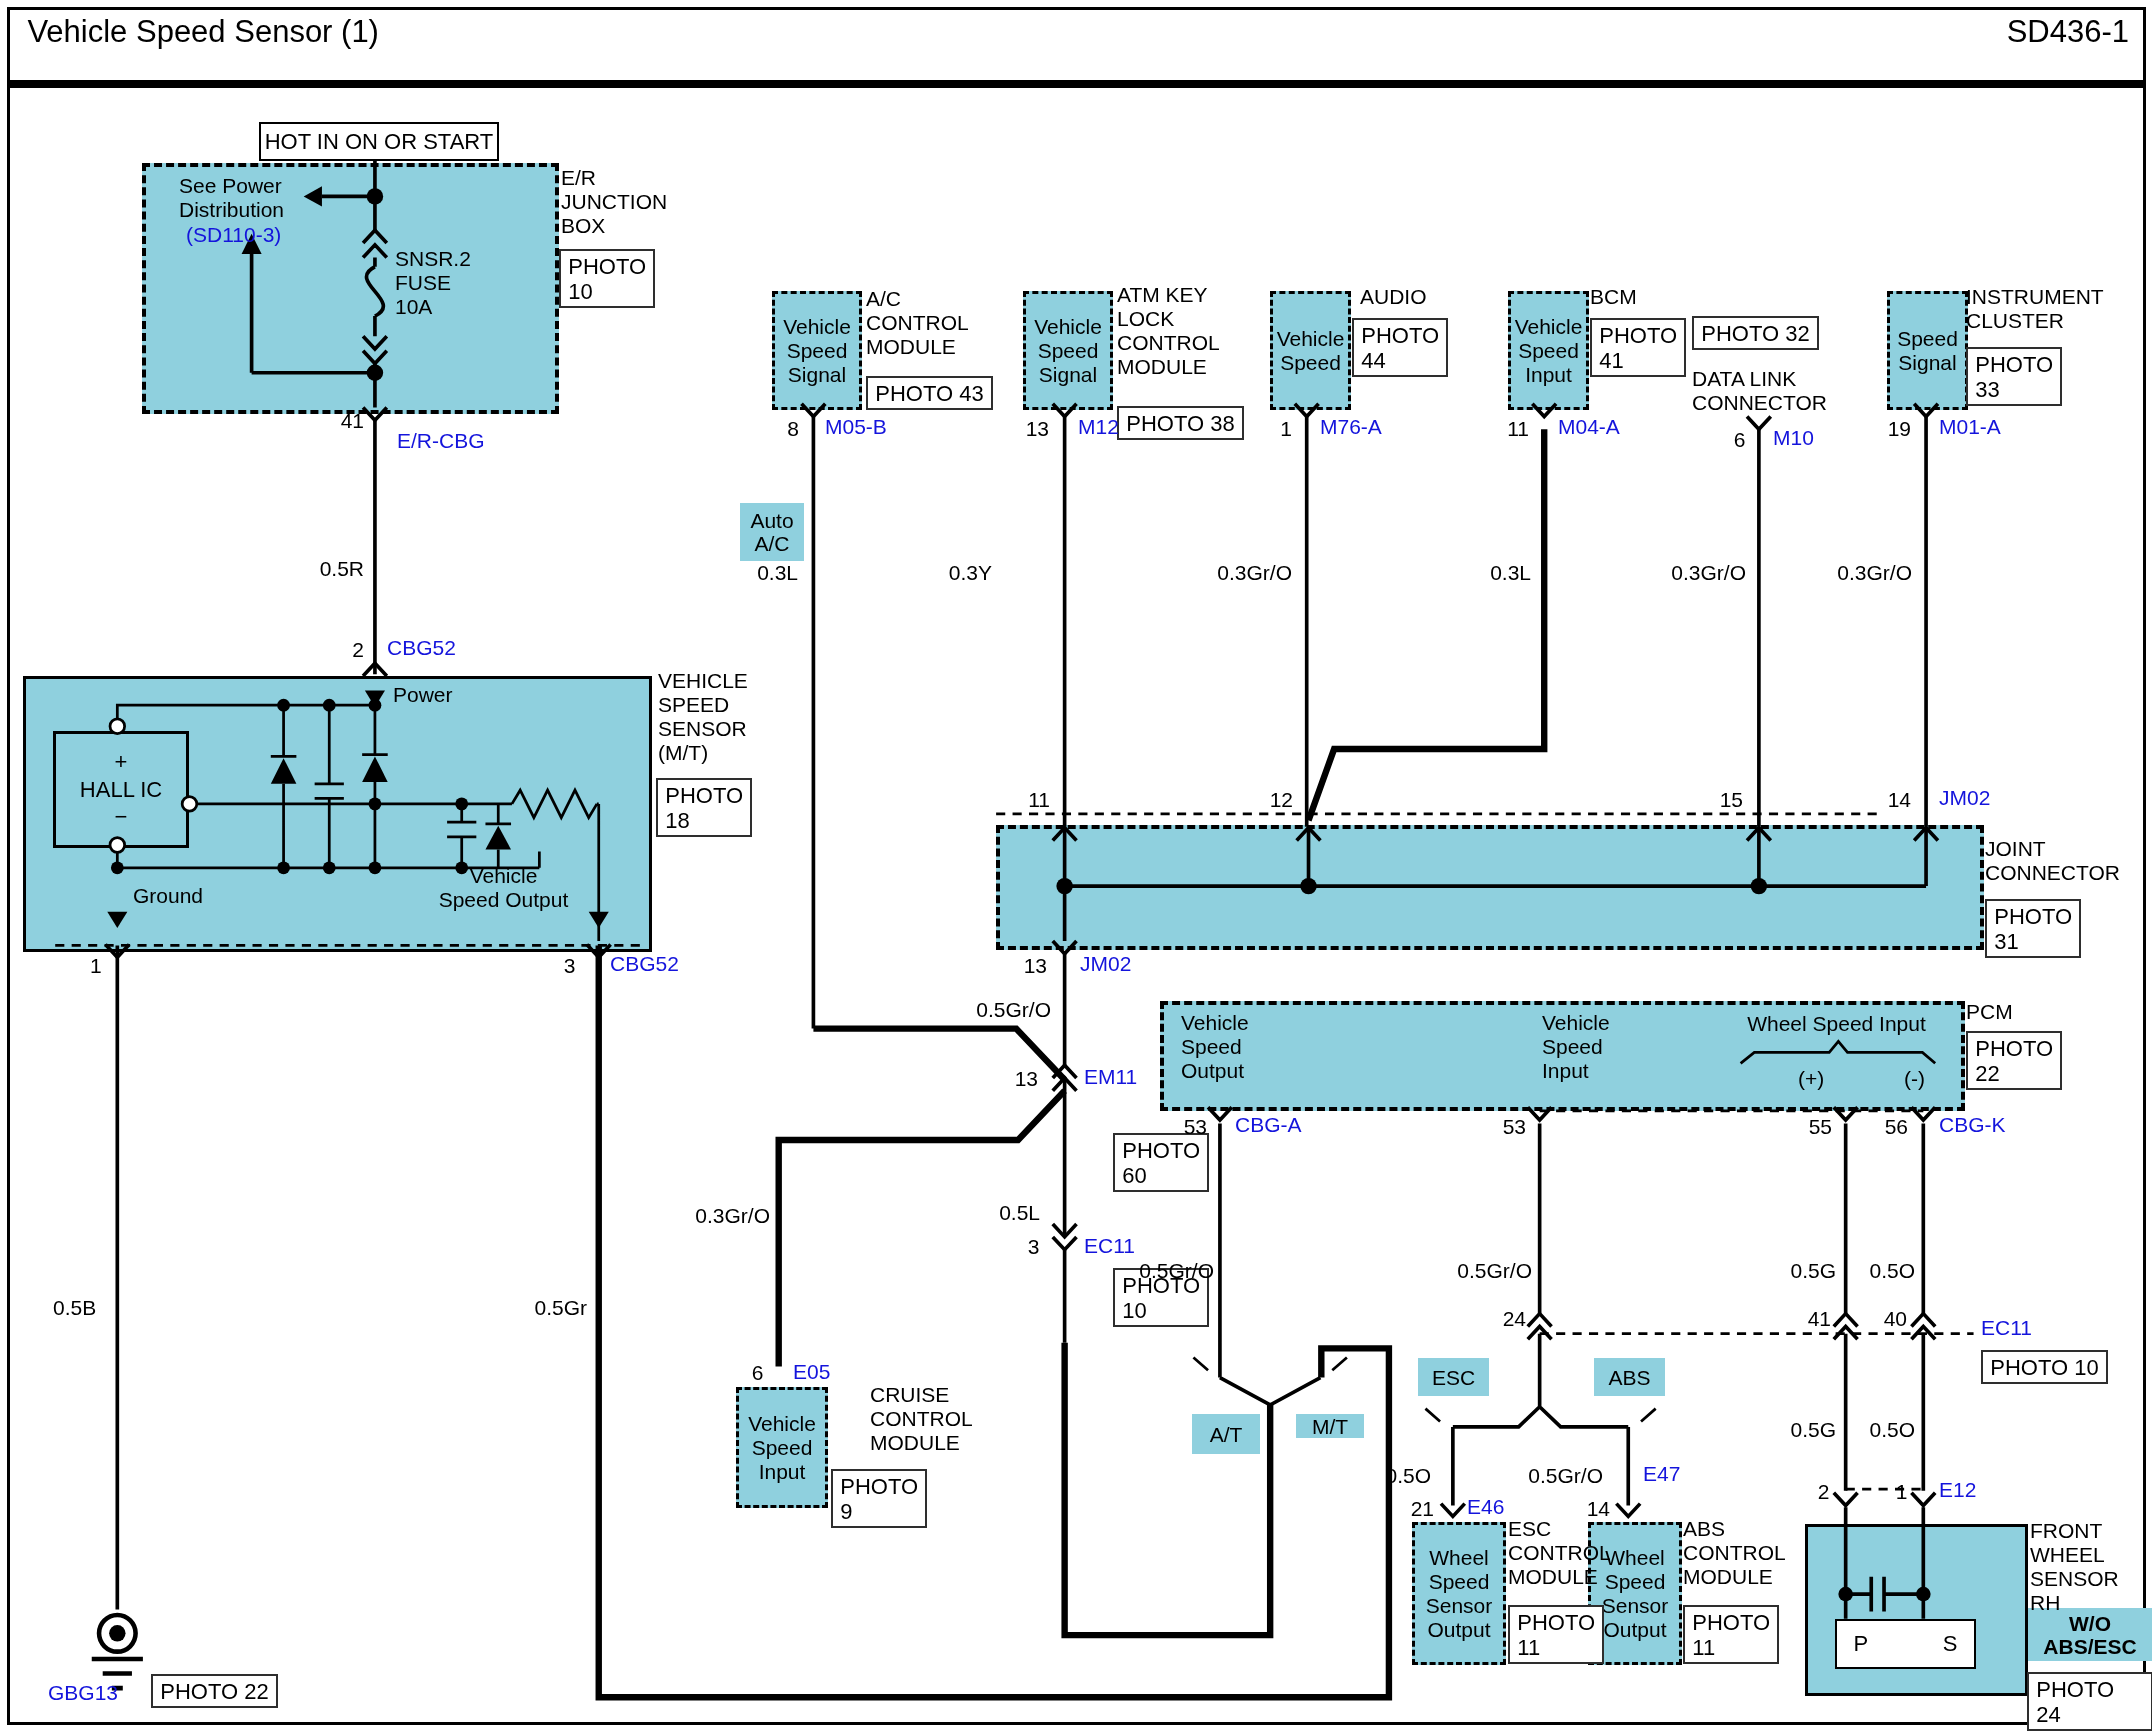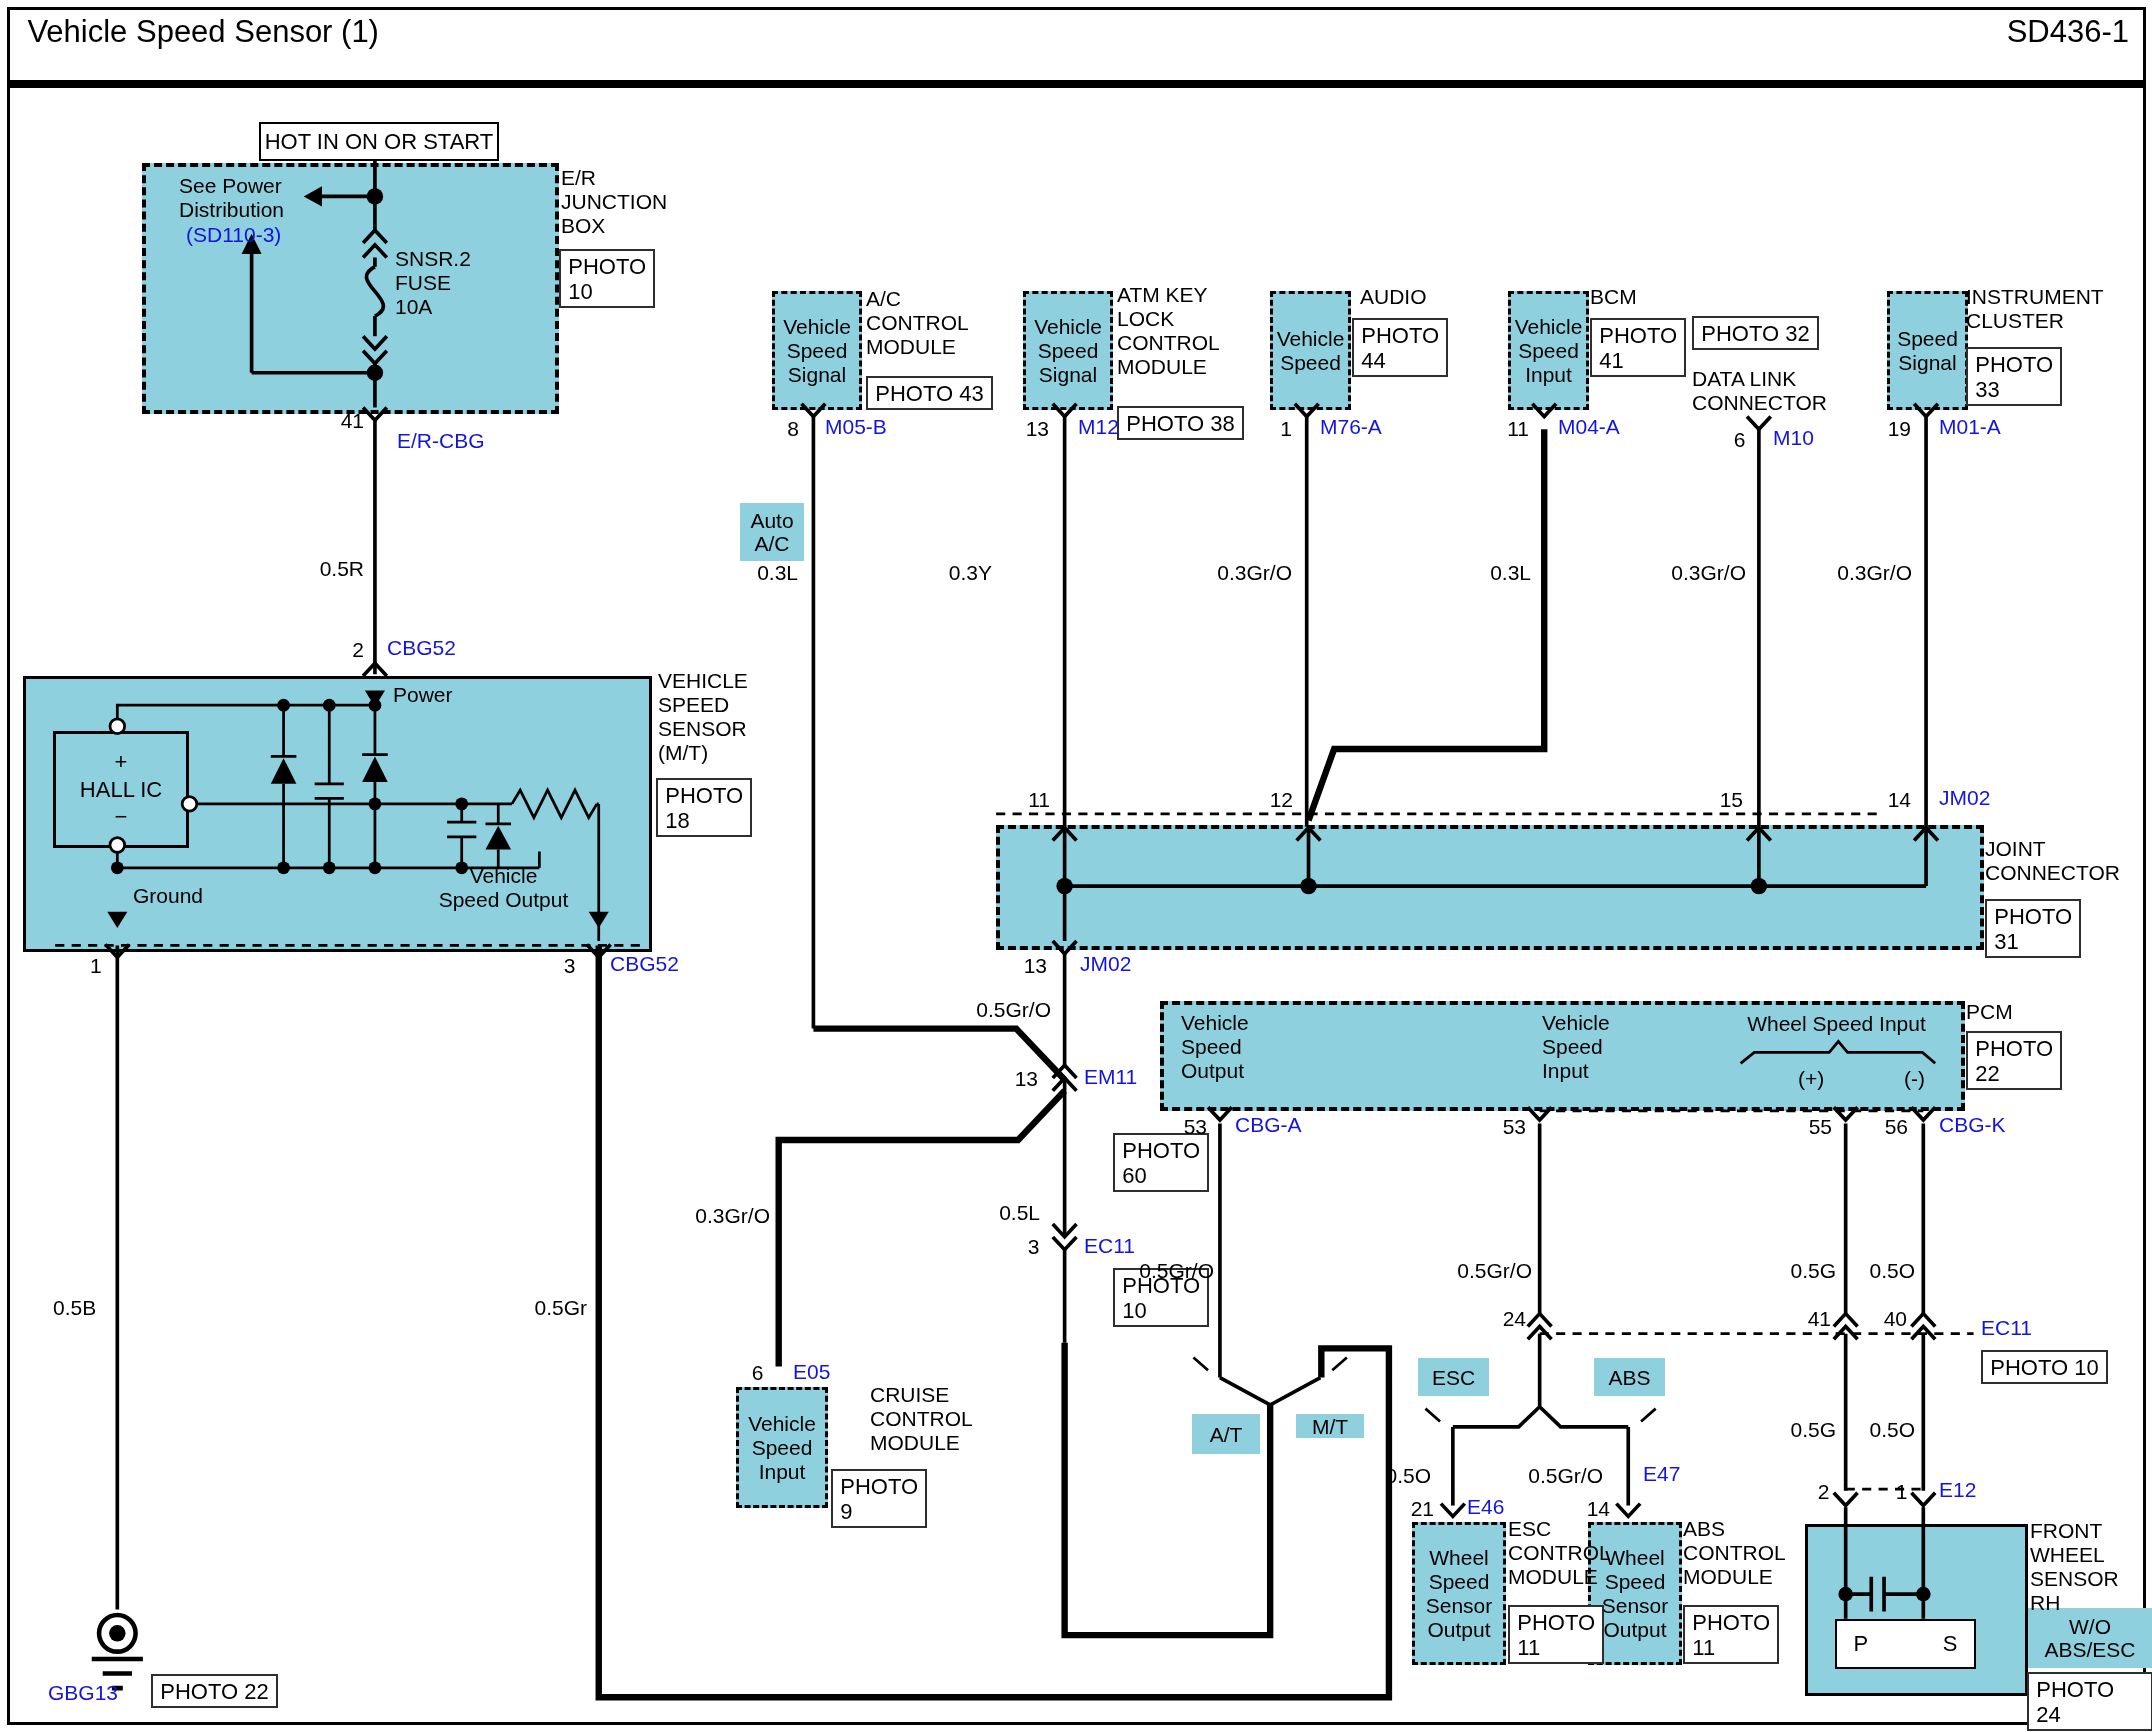--- a/index.html
+++ b/index.html
@@ -225,21 +225,21 @@
   <div class="photo" style="left:1683px;top:1605px;">PHOTO
 11</div>
   <div class="photo" style="left:2027px;top:1672px;">PHOTO 24</div>
 
   <div class="tag" style="left:740px;top:503px;width:64px;height:58px;">Auto
 A/C</div>
   <div class="tag" style="left:1192px;top:1414px;width:68px;height:40px;">A/T</div>
   <div class="tag" style="left:1296px;top:1414px;width:68px;height:24px;">M/T</div>
   <div class="tag" style="left:1418px;top:1358px;width:71px;height:38px;">ESC</div>
   <div class="tag" style="left:1594px;top:1358px;width:71px;height:38px;">ABS</div>
-  <div class="tag" style="left:2028px;top:1608px;width:124px;height:60px;">W/O
+  <div class="tag" style="left:2028px;top:1608px;width:124px;height:53px;font-weight:bold;">W/O
 ABS/ESC</div>
   <div class="psbox" style="left:1835px;top:1619px;width:104px;height:46px;">
     <span>P</span>
     <span>S</span>
   </div>
 
   <div class="lbl" style="left:179px;top:174px;">See Power
 Distribution</div>
   <div class="lbl blue" style="left:186px;top:223px;">(SD110-3)</div>
   <div class="lbl" style="left:395px;top:247px;">SNSR.2

